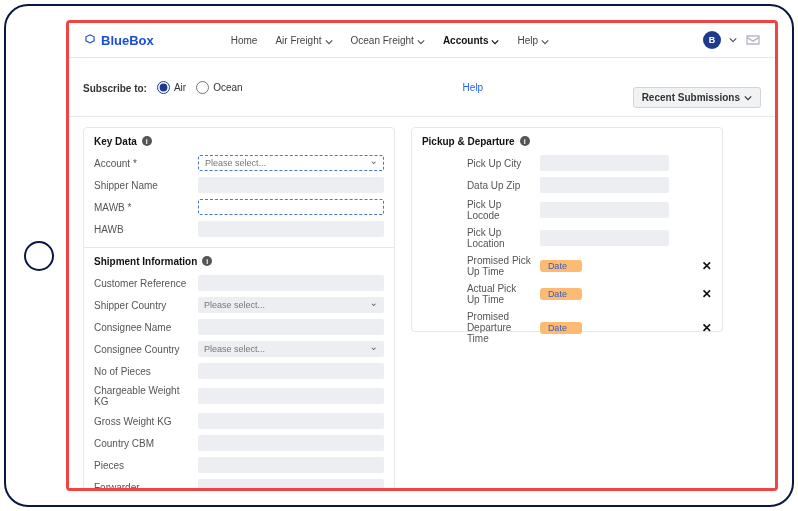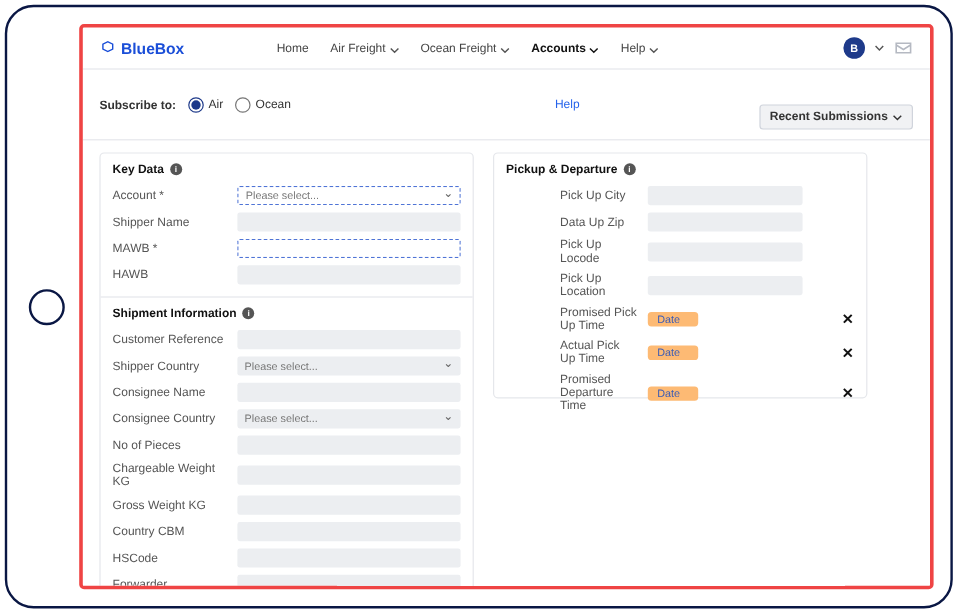--- a/index.html
+++ b/index.html
@@ -184,21 +184,21 @@
         </div>
         <div class="field-row">
           <div class="field-label">Gross Weight KG</div>
           <input class="field-input" style="">
         </div>
         <div class="field-row">
           <div class="field-label">Country CBM</div>
           <input class="field-input" style="">
         </div>
         <div class="field-row">
-          <div class="field-label">HSCode</div>
+          <div class="field-label">Pieces</div>
           <input class="field-input" style="">
         </div>
         <div class="field-row">
           <div class="field-label">Forwarder</div>
           <input class="field-input" style="">
         </div>
 
       </div>
 
       <div class="col col-right">

